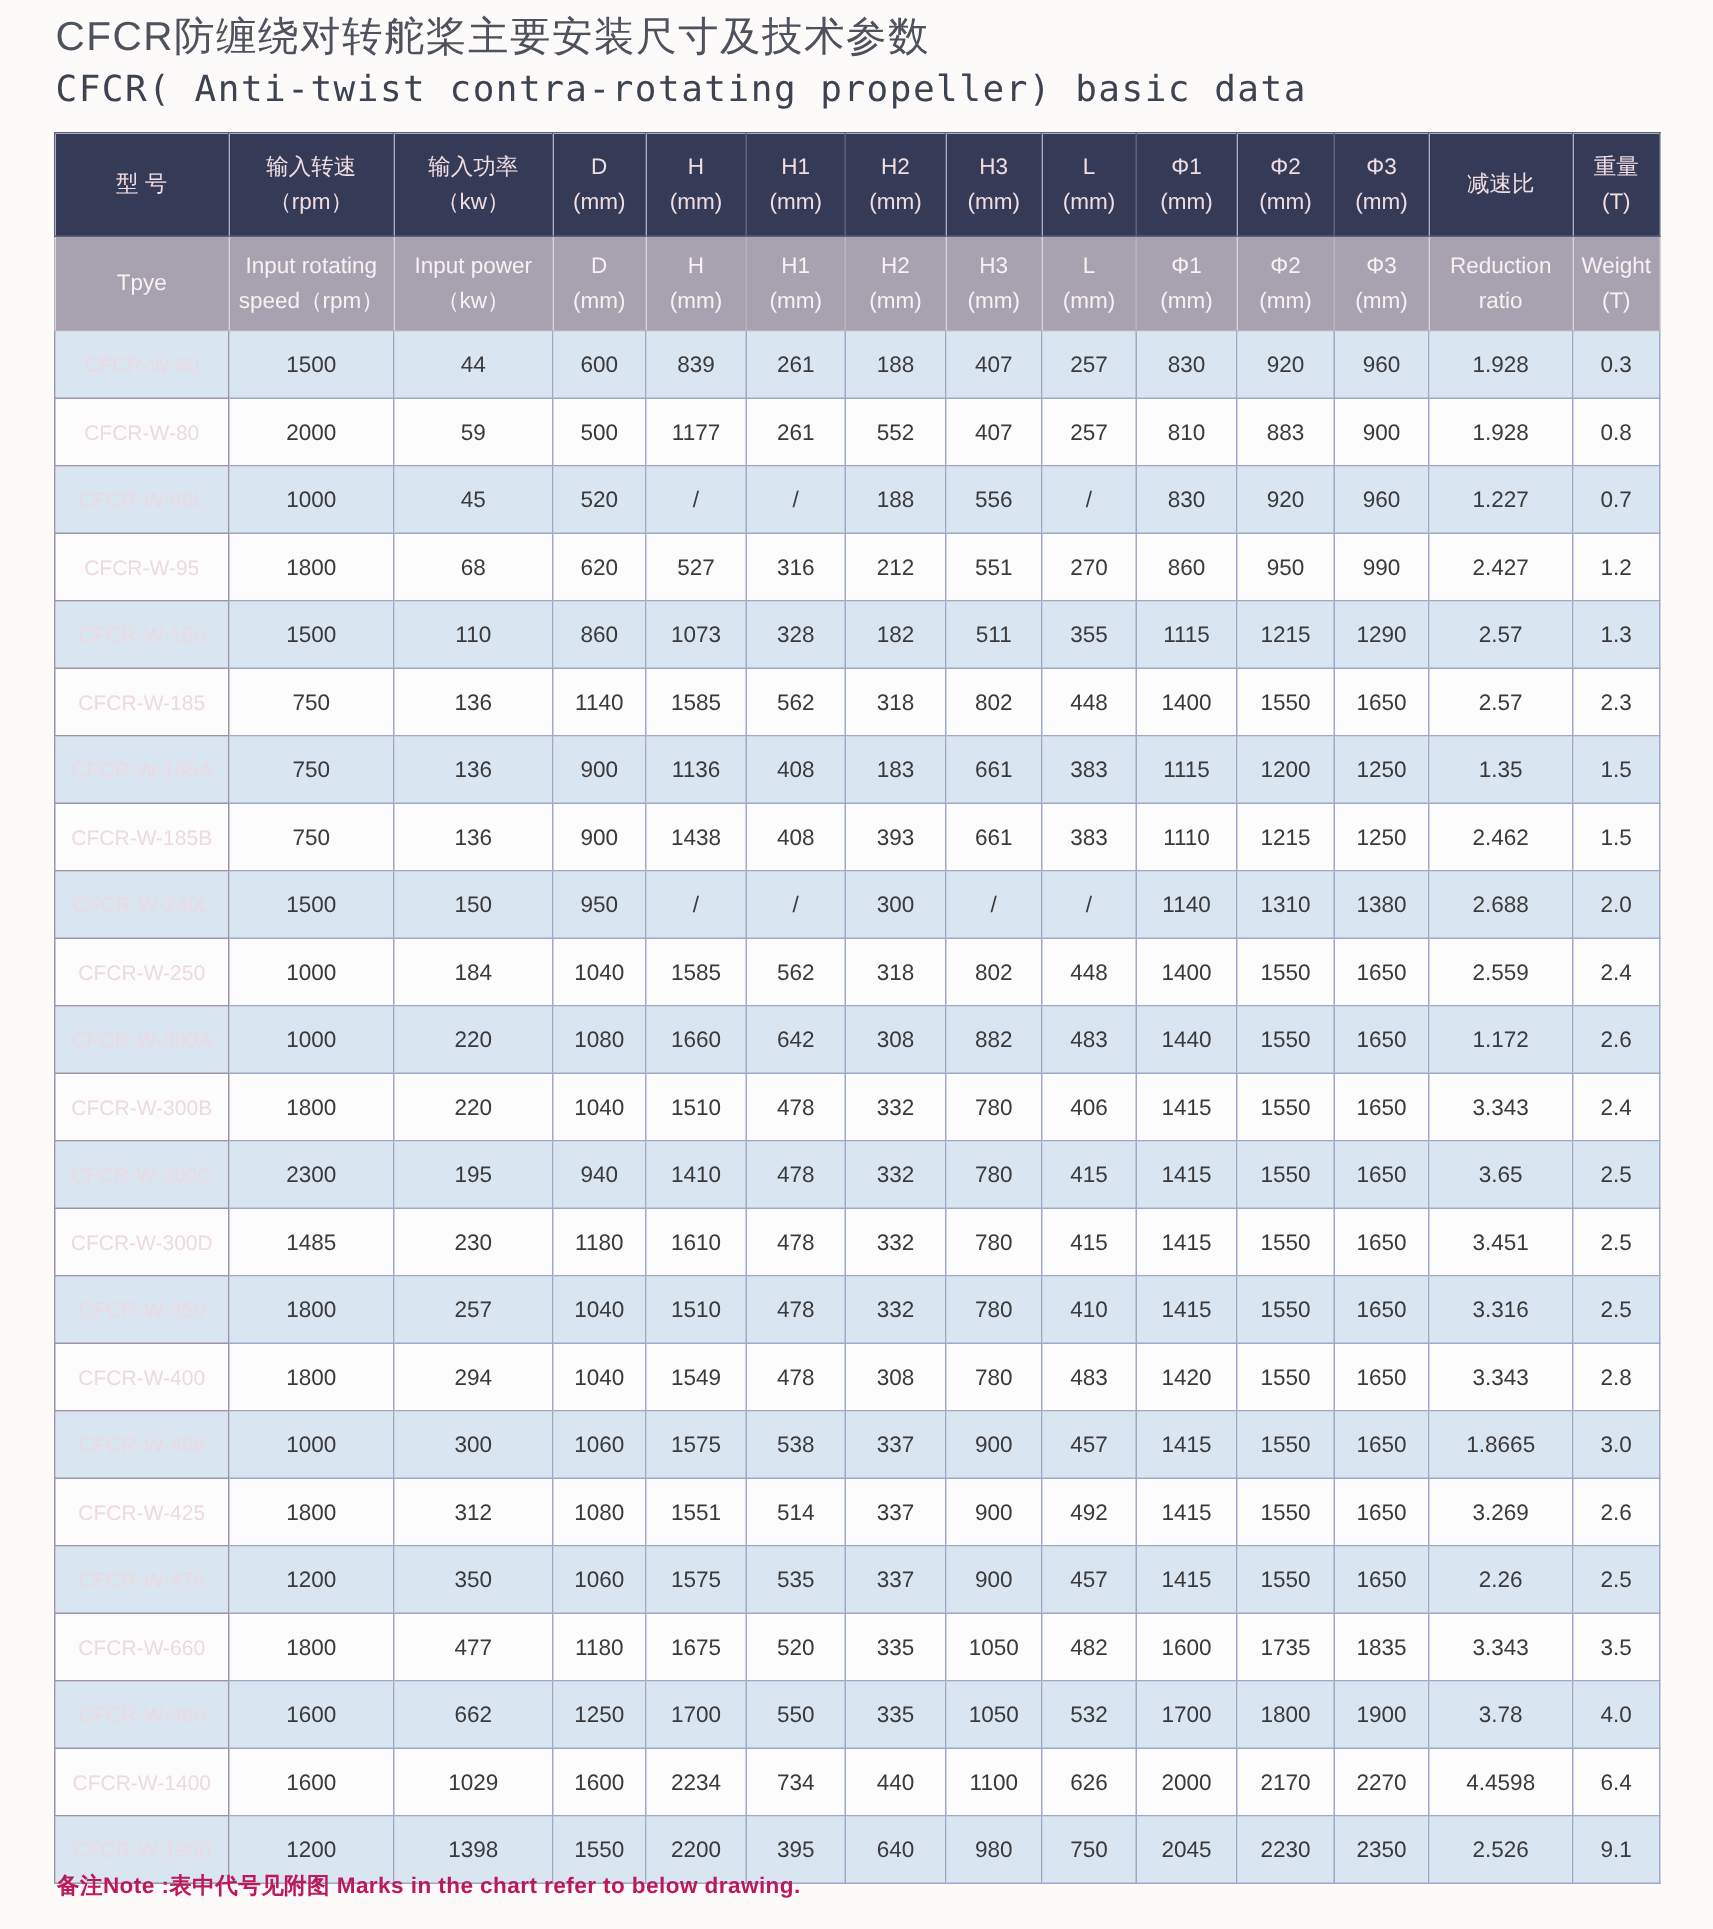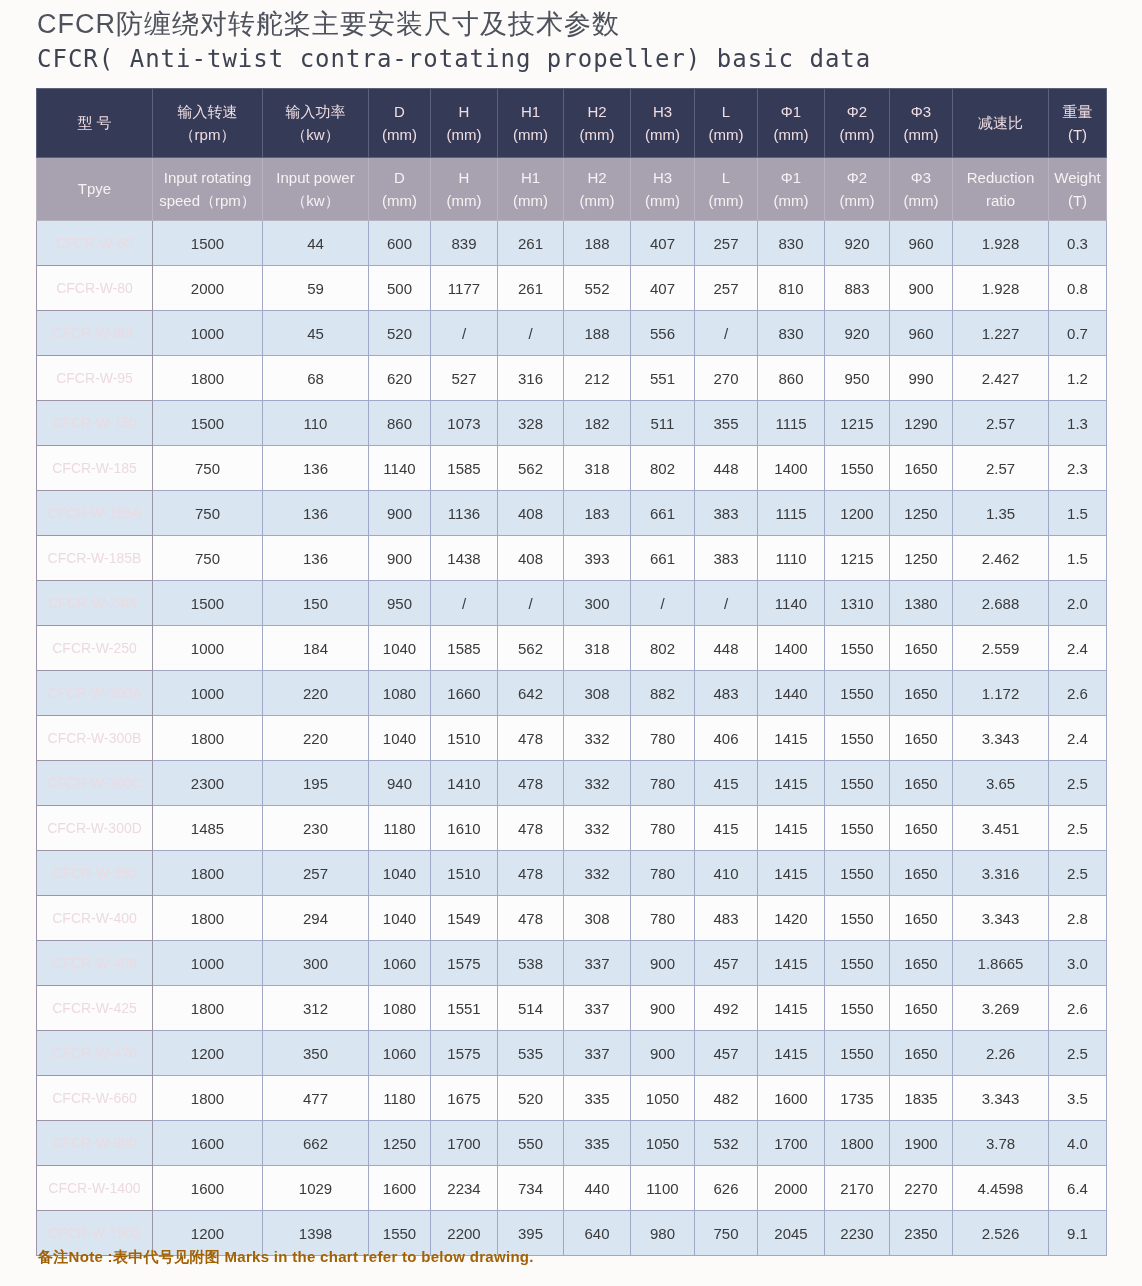--- a/index.html
+++ b/index.html
@@ -48,21 +48,21 @@
     border:1px solid #9fa9c7;
   }
   .spec tbody tr:nth-child(odd) td{background:#d9e5f0;}
   .spec tbody tr:nth-child(even) td{background:#fdfcfc;}
   .spec tbody td.type-cell{
     background:#8b8595;color:#ecdae1;
     font-size:14px;border:1px solid #9b95a7;text-align:center;
   }
   .note{
     position:absolute;left:38px;top:1248px;
-    font-size:15px;font-weight:600;color:#a16207;
+    font-size:15px;font-weight:600;color:#be185d;
     letter-spacing:0.3px;
   }
 </style>
 </head>
 <body>
 
 <div class="page">
   <div class="title-zh">CFCR防缠绕对转舵桨主要安装尺寸及技术参数</div>
   <div class="title-en">CFCR( Anti-twist contra-rotating propeller) basic data</div>
 

